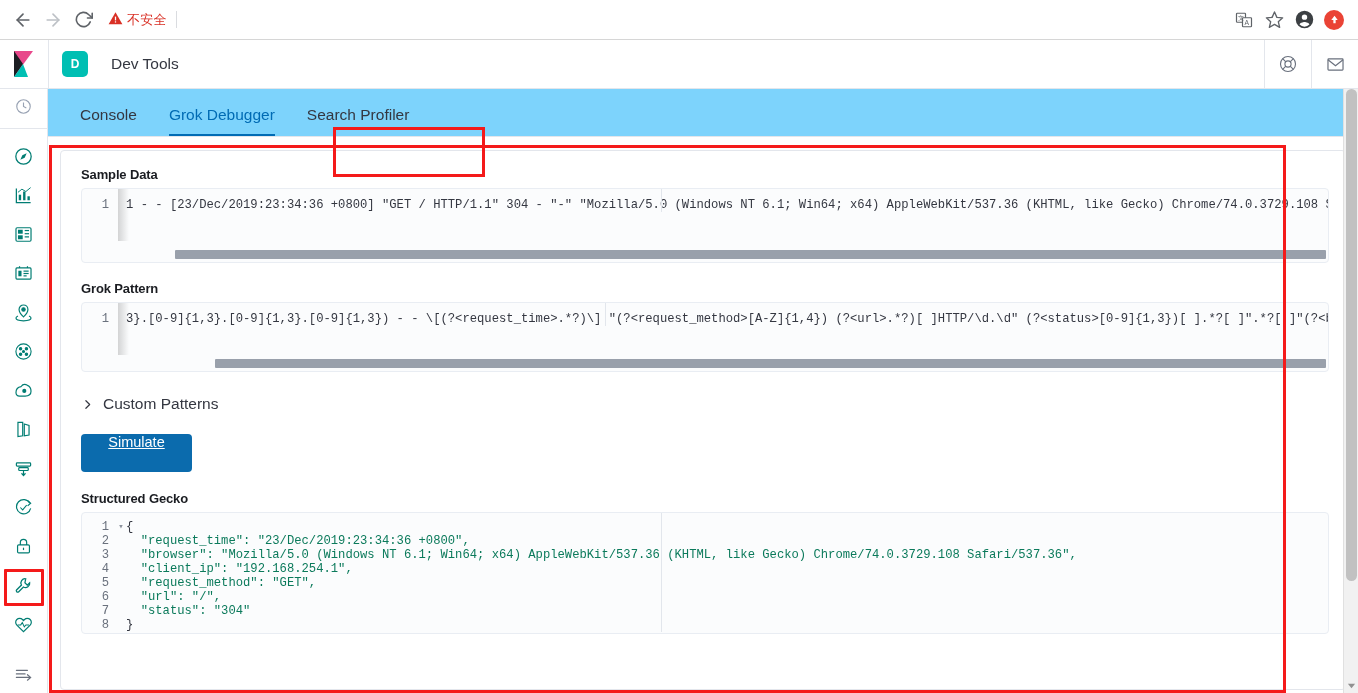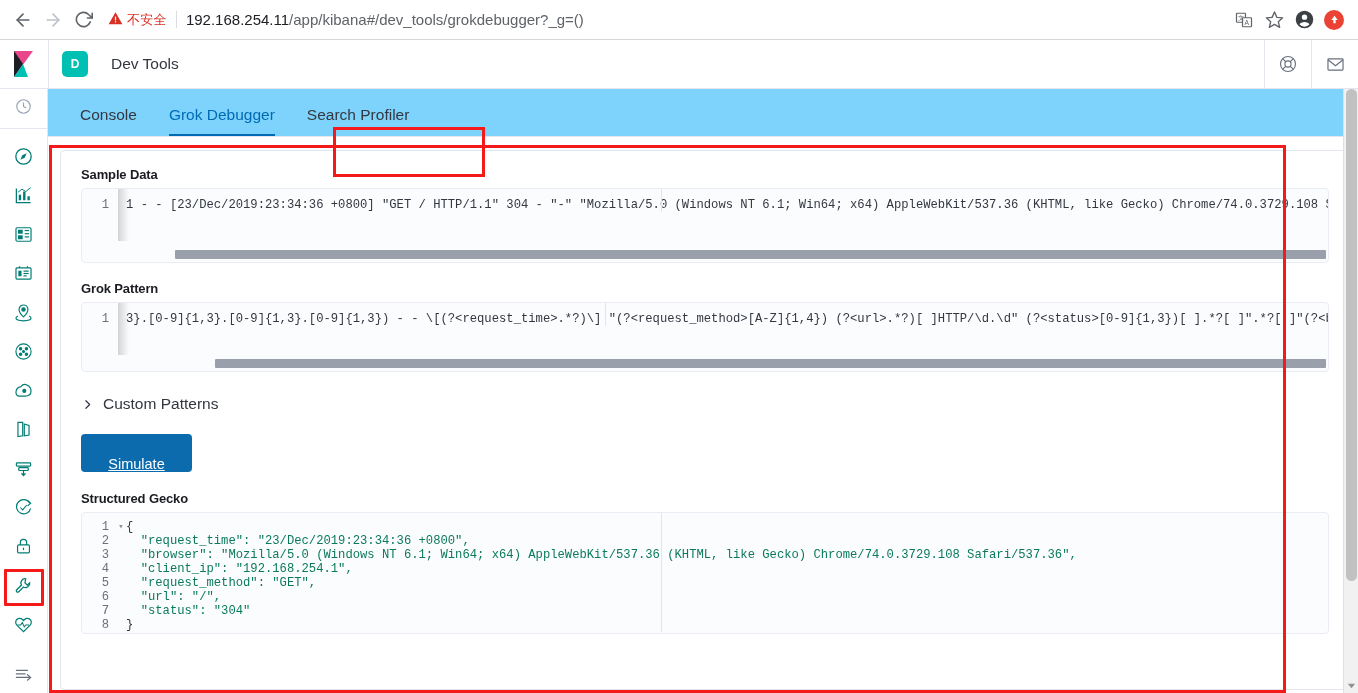--- a/index.html
+++ b/index.html
@@ -248,21 +248,21 @@
     font-size: 15.5px; color: #343741;
   }
   .chev { color: #343741; display: flex; align-items: center; }
 
   .simulate-btn {
     margin-top: 21px;
     width: 111px; height: 38px;
     background: #0b6bad;
     border: none; border-radius: 4px;
     color: #fff; font-size: 14.5px;
-    display: flex; align-items: flex-end; justify-content: center;
+    display: flex; align-items: flex-start; justify-content: center;
     font-family: "Liberation Sans", sans-serif;
   }
   .simulate-btn span { text-decoration: underline; }
   .json-str  { color: #0b7a5b; }
   .json-punc { color: #343741; }
 
   
   .page-scroll {
     position: absolute; right: 0; top: 89px;
     width: 15px; height: 604px;
@@ -309,21 +309,20 @@
       <span>
         <svg width="15" height="15" viewBox="0 0 24 24" fill="currentColor">
             <path d="M12 2 L23 21 L1 21 Z"></path>
             <rect x="11" y="9" width="2" height="6" fill="#fff"></rect>
             <rect x="11" y="16.5" width="2" height="2" fill="#fff"></rect>
           </svg>
       </span>
       <span class="warn-txt">不安全</span>
     </div>
     <div class="omni-divider"></div>
-    <div class="url-text"><span>192.168.254.11</span><span class="dim">/app/kibana#/dev_tools/grokdebugger?_g=()</span></div>
   </div>
 
   <div class="browser-actions">
     <div class="act-icon">
       <svg width="18" height="18" viewBox="0 0 24 24" fill="none" stroke="currentColor" stroke-width="1.6">
           <rect x="2" y="3" width="12" height="12" rx="1"></rect>
           <rect x="10" y="9" width="12" height="12" rx="1" fill="#fff"></rect>
           <text x="12.5" y="19" font-size="9" fill="currentColor" stroke="none" font-family="Liberation Sans, sans-serif">A</text>
           <text x="4" y="12" font-size="8" fill="currentColor" stroke="none" font-family="Liberation Sans, sans-serif">文</text>
         </svg>

